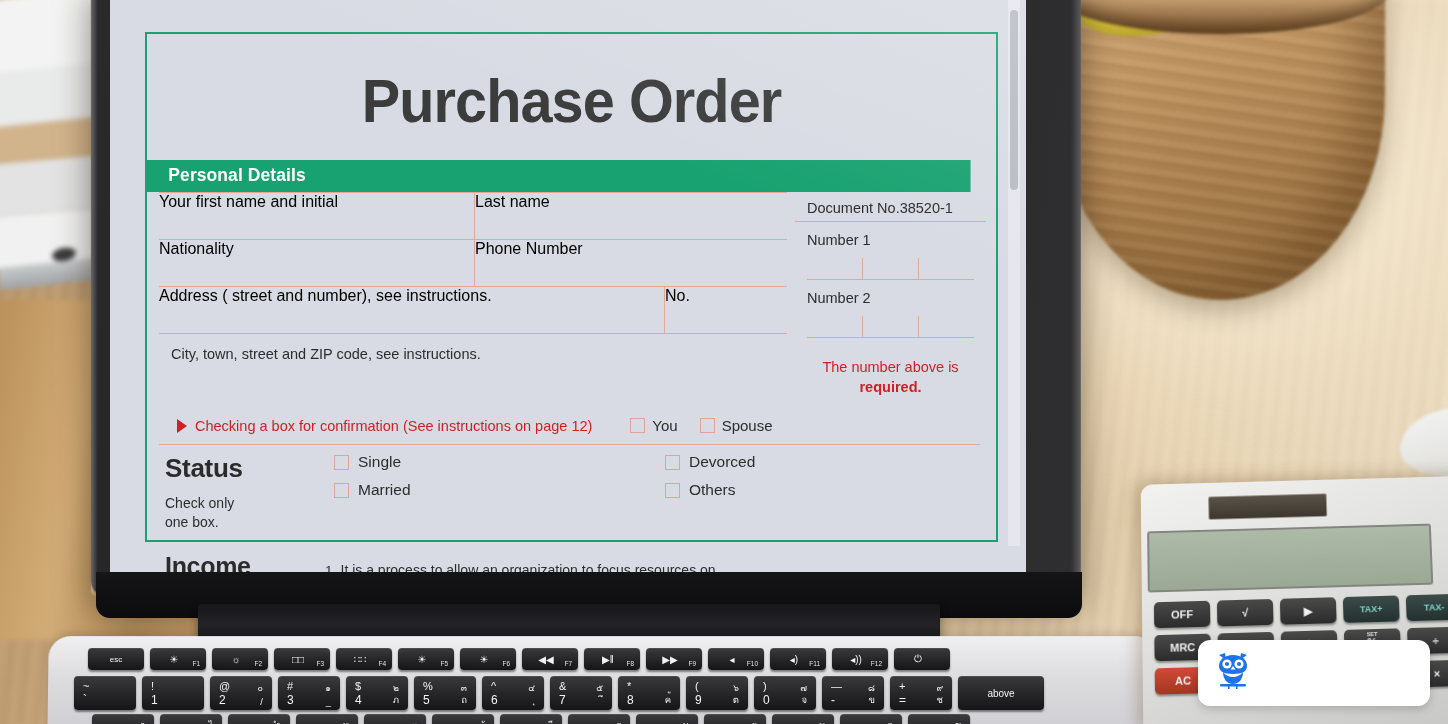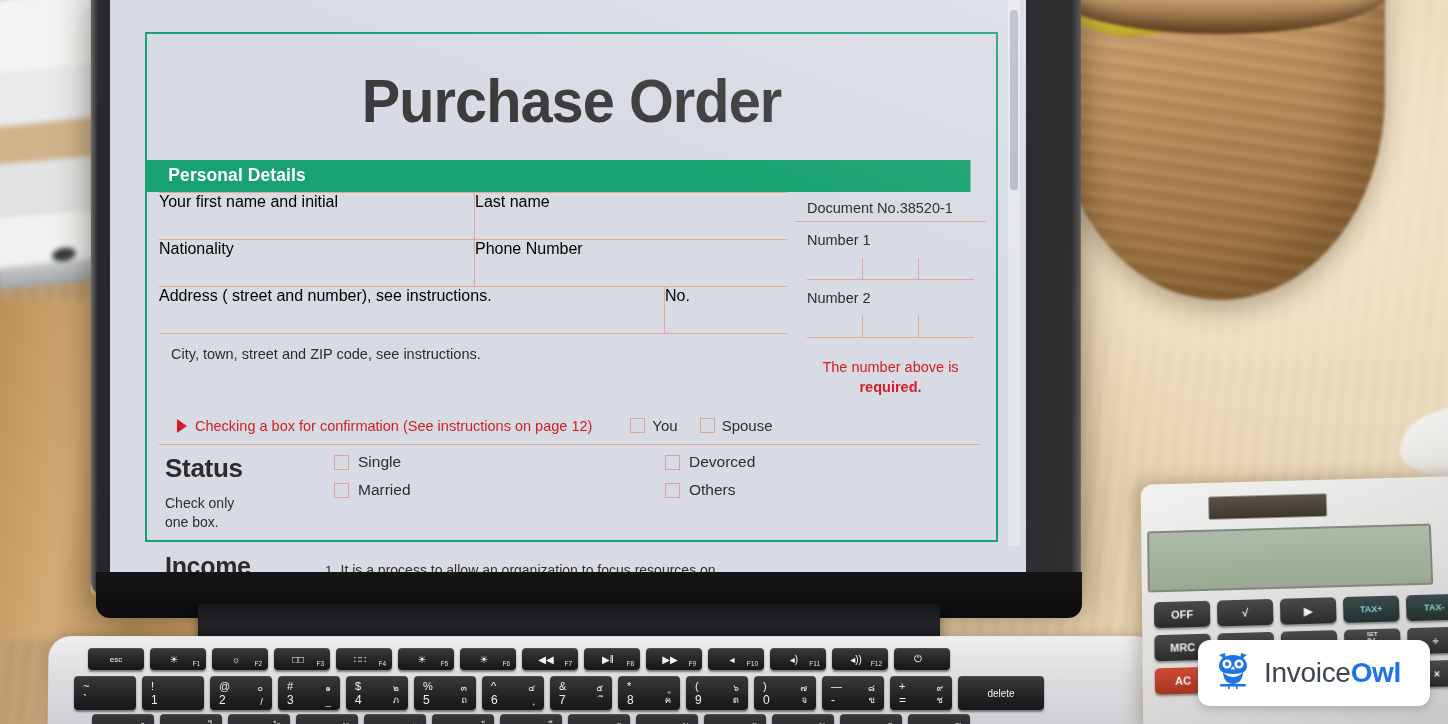--- a/index.html
+++ b/index.html
@@ -621,21 +621,21 @@
         <span class="k-sub">-</span>
         <span class="k-alt">๘</span>
         <span class="k-alt2">ข</span>
       </div>
       <div class="key">
         <span class="k-main">+</span>
         <span class="k-sub">=</span>
         <span class="k-alt">๙</span>
         <span class="k-alt2">ช</span>
       </div>
-      <div class="key del">delete</div>
+      <div class="key del">above</div>
     </div>
   <div class="kbrow row-q" id="row-q">
       <div class="key">
         <span class="k-alt">ๆ</span>
       </div>
       <div class="key">
         <span class="k-alt">ไ</span>
       </div>
       <div class="key">
         <span class="k-alt">ำ</span>
@@ -735,18 +735,15 @@
         <circle cx="23" cy="13" r="4.6" fill="#ffffff"></circle>
         <circle cx="11" cy="13" r="2.1" fill="#1f73e8"></circle>
         <circle cx="23" cy="13" r="2.1" fill="#1f73e8"></circle>
         <path d="M17 15 L14.6 18.4 L19.4 18.4 Z" fill="#ffffff"></path>
         <path d="M7 21 C7 28 11 33 17 33 C23 33 27 28 27 21 C24 25 20 26 17 26 C14 26 10 25 7 21 Z" fill="#1f73e8"></path>
         <rect x="4" y="33" width="26" height="2.4" rx="1.2" fill="#1f73e8"></rect>
         <rect x="12" y="35" width="1.6" height="3" fill="#1f73e8"></rect>
         <rect x="20" y="35" width="1.6" height="3" fill="#1f73e8"></rect>
       </svg>
     </span>
-    <span class="logo-text">
-      <span class="t1">Invoice</span><span class="t2">Owl</span>
-    </span>
   </div>
 
 </div>
 
 </body></html>

